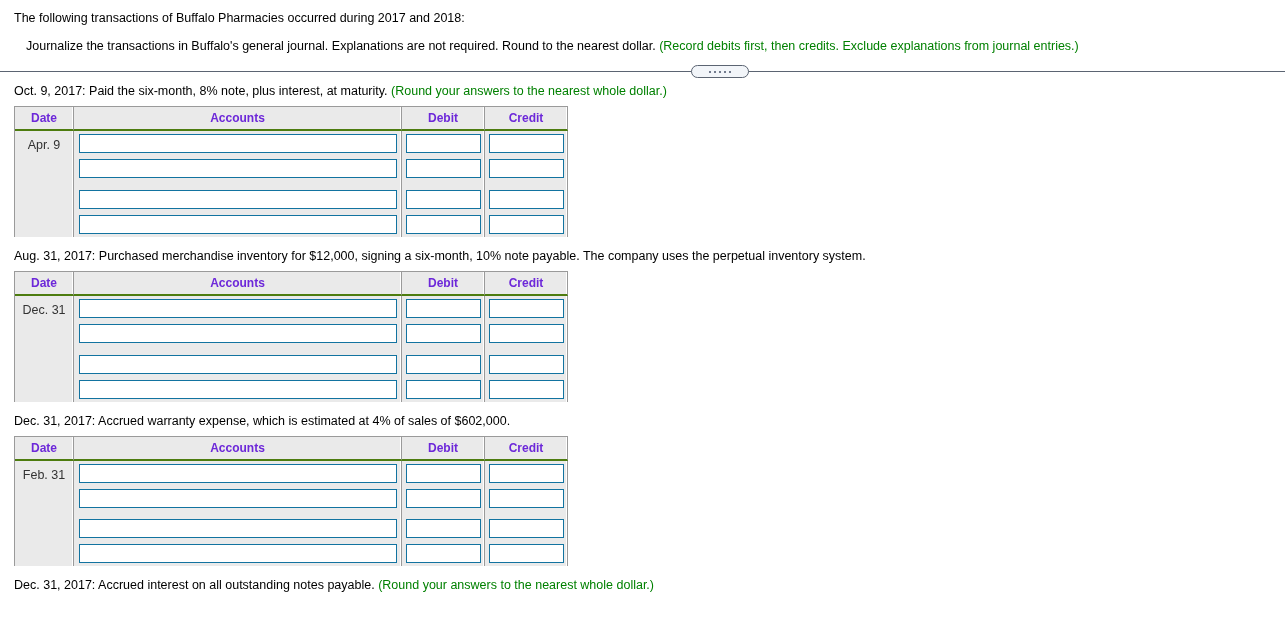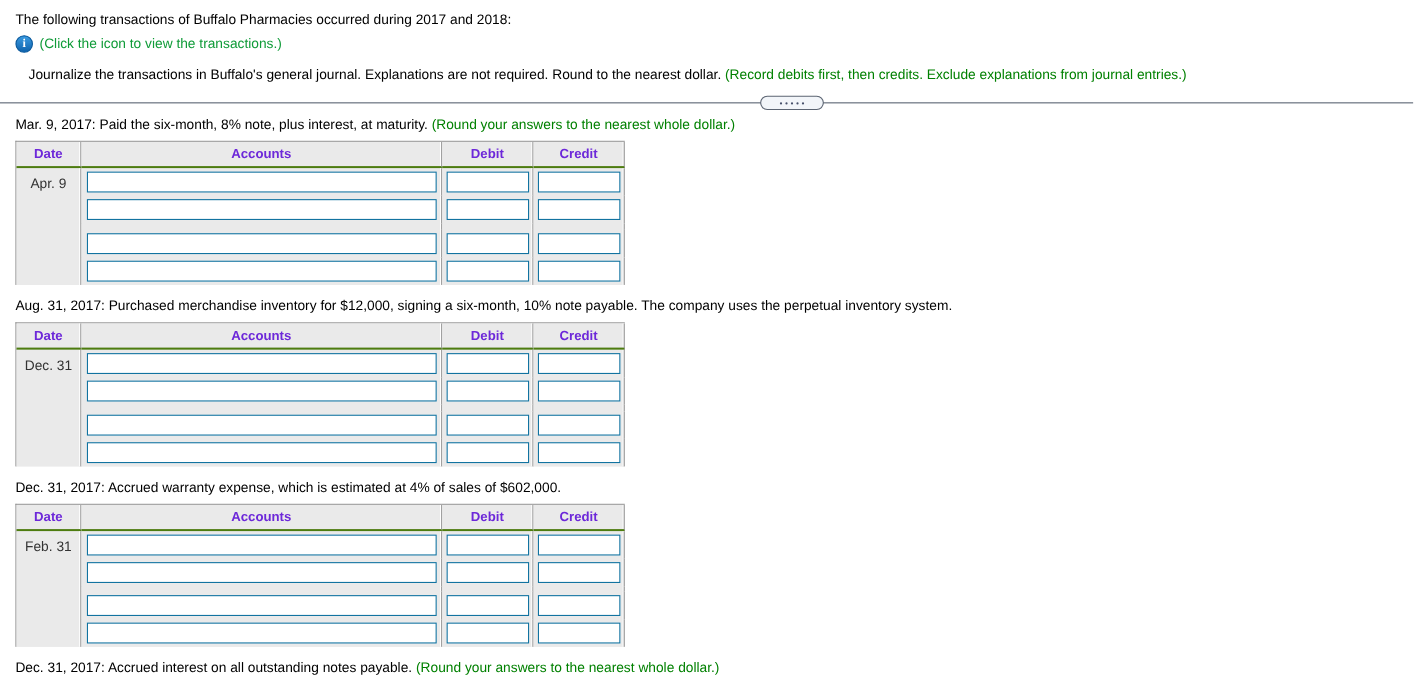--- a/index.html
+++ b/index.html
@@ -181,24 +181,20 @@
 </style>
 </head>
 <body>
 
 <div id="page">
 
   <div class="top-area">
 
     <div class="prompt-line">The following transactions of Buffalo Pharmacies occurred during 2017 and 2018:</div>
 
-    <div class="icon-line">
-      <span class="info-icon"></span>
-      <span class="link-green">(Click the icon to view the transactions.)</span>
-    </div>
 
     <div class="prompt-line spaced">
       <span>Journalize the transactions in Buffalo's general journal. Explanations are not required. Round to the nearest dollar.</span>
       <span class="green">(Record debits first, then credits. Exclude explanations from journal entries.)</span>
     </div>
   </div>
 
   <div class="splitter">
     <div class="splitter-handle">
       <i></i>
@@ -206,21 +202,21 @@
       <i></i>
       <i></i>
       <i></i>
     </div>
   </div>
 
   <div class="sections">
 
     <div>
       <div class="section-text">
-        <span>Mar. 9, 2017: Paid the six-month, 8% note, plus interest, at maturity.</span>
+        <span>Oct. 9, 2017: Paid the six-month, 8% note, plus interest, at maturity.</span>
         <span class="green">(Round your answers to the nearest whole dollar.)</span>
       </div>
 
       <table class="journal">
         <thead>
           <tr>
             <th class="col-date">Date</th>
             <th class="col-acct">Accounts</th>
             <th class="col-debit">Debit</th>
             <th class="col-credit">Credit</th>

